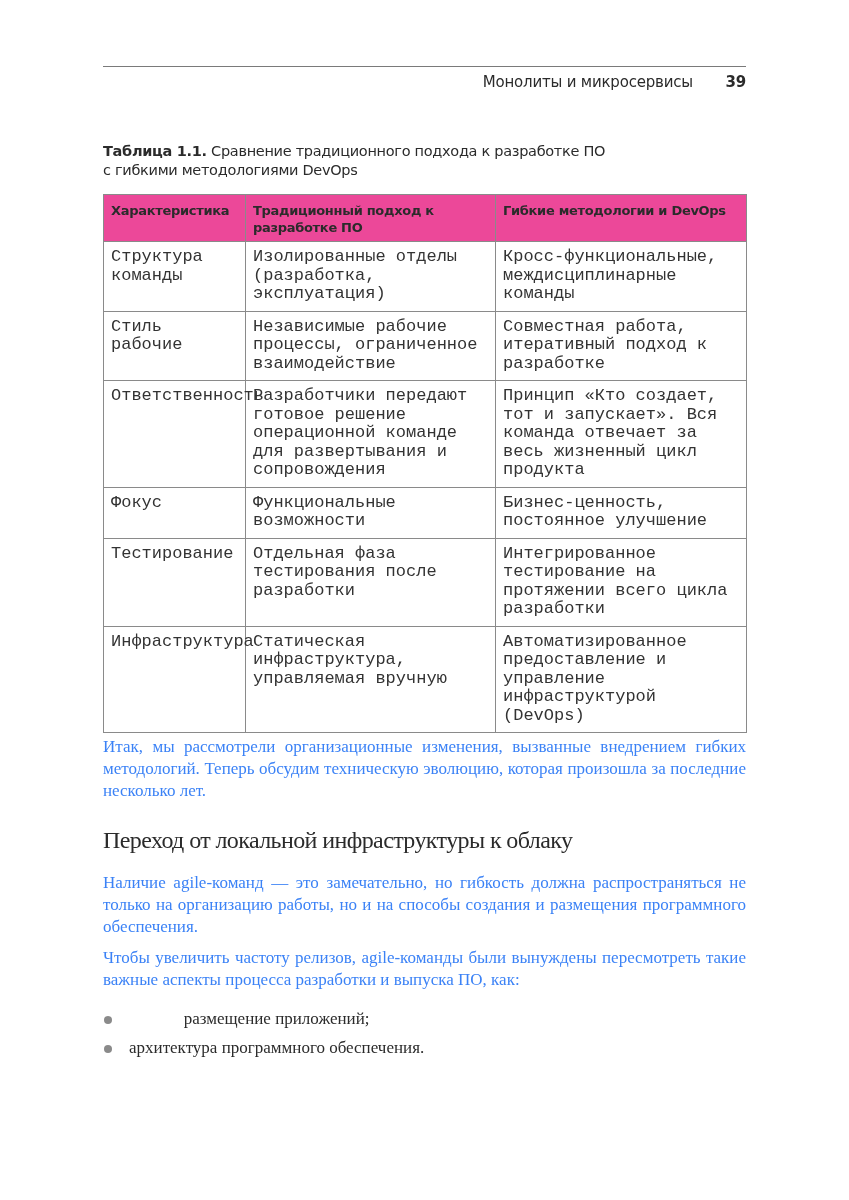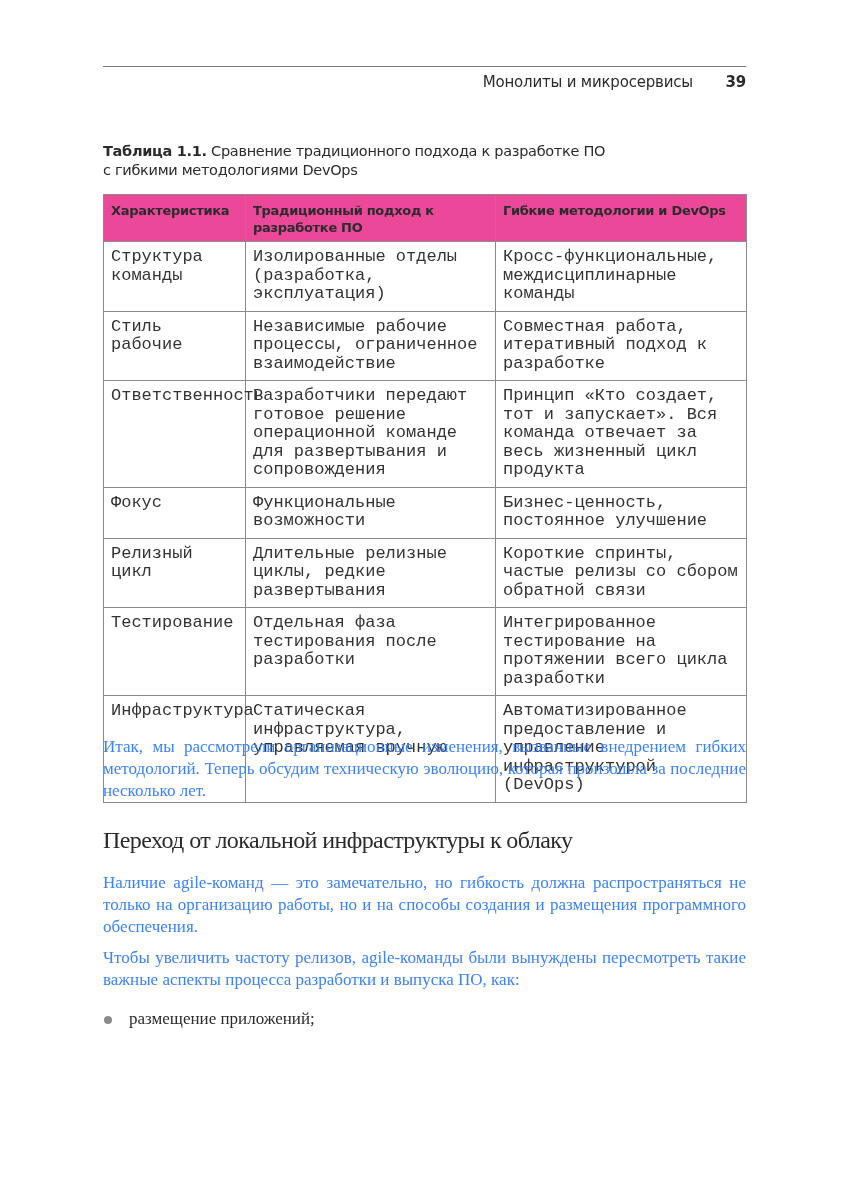--- a/index.html
+++ b/index.html
@@ -68,25 +68,20 @@
       <td>Ответственность</td>
       <td>Разработчики передают готовое решение операционной команде для развертывания и сопровождения</td>
       <td>Принцип «Кто создает, тот и запускает». Вся команда отвечает за весь жизненный цикл продукта</td>
     </tr>
     <tr>
       <td>Фокус</td>
       <td>Функциональные возможности</td>
       <td>Бизнес-ценность, постоянное улучшение</td>
     </tr>
     <tr>
-      <td>Релизный цикл</td>
-      <td>Длительные релизные циклы, редкие развертывания</td>
-      <td>Короткие спринты, частые релизы со сбором обратной связи</td>
-    </tr>
-    <tr>
       <td>Тестирование</td>
       <td>Отдельная фаза тестирования после разработки</td>
       <td>Интегрированное тестирование на протяжении всего цикла разработки</td>
     </tr>
     <tr>
       <td>Инфраструктура</td>
       <td>Статическая инфраструктура, управляемая вручную</td>
       <td>Автоматизированное предоставление и управление инфраструктурой (DevOps)</td>
     </tr>
   </tbody>
@@ -98,13 +93,17 @@
 
 <p class="body-text p2" style="margin:0">Наличие agile-команд — это замечательно, но гибкость должна распространяться не только на организацию работы, но и на способы создания и размещения программного обеспечения.</p>
 
 <p class="body-text p3" style="margin:0">Чтобы увеличить частоту релизов, agile-команды были вынуждены пересмотреть такие важные аспекты процесса разработки и выпуска ПО, как:</p>
 
 <ul class="bullets">
   <li>
     <span class="dot"></span>
     <span>размещение приложений;</span>
   </li>
+  <li>
+    <span class="dot"></span>
+    <span>архитектура программного обеспечения.</span>
+  </li>
 </ul>
 
 </body></html>

